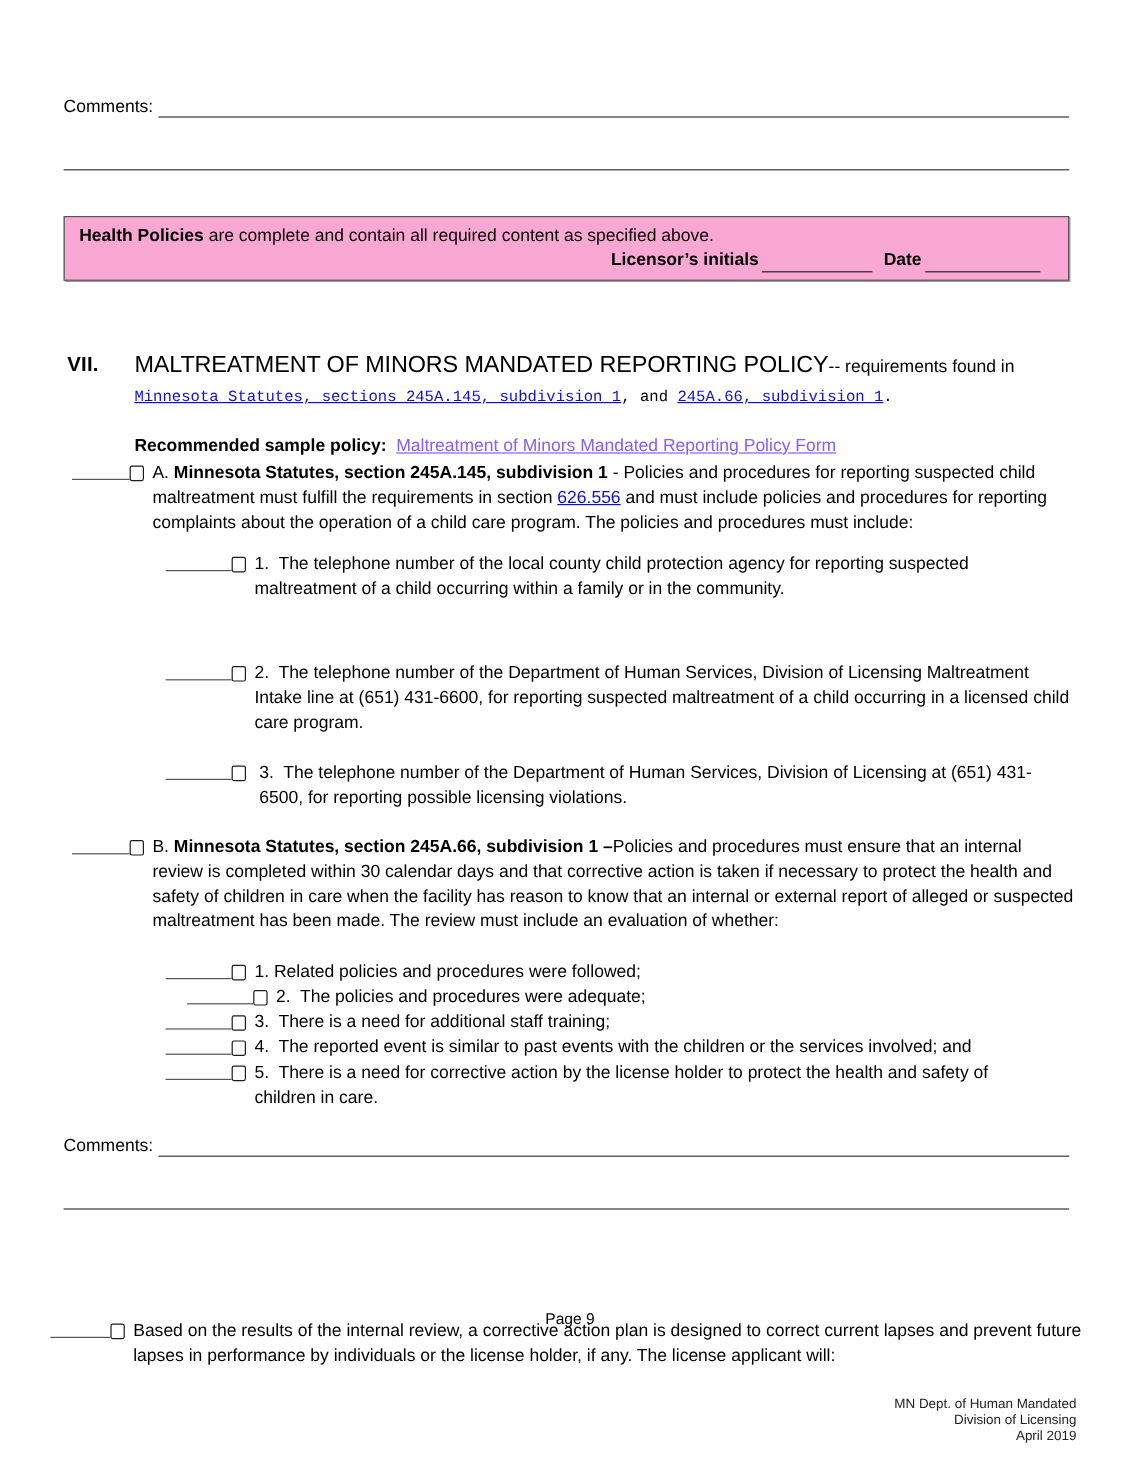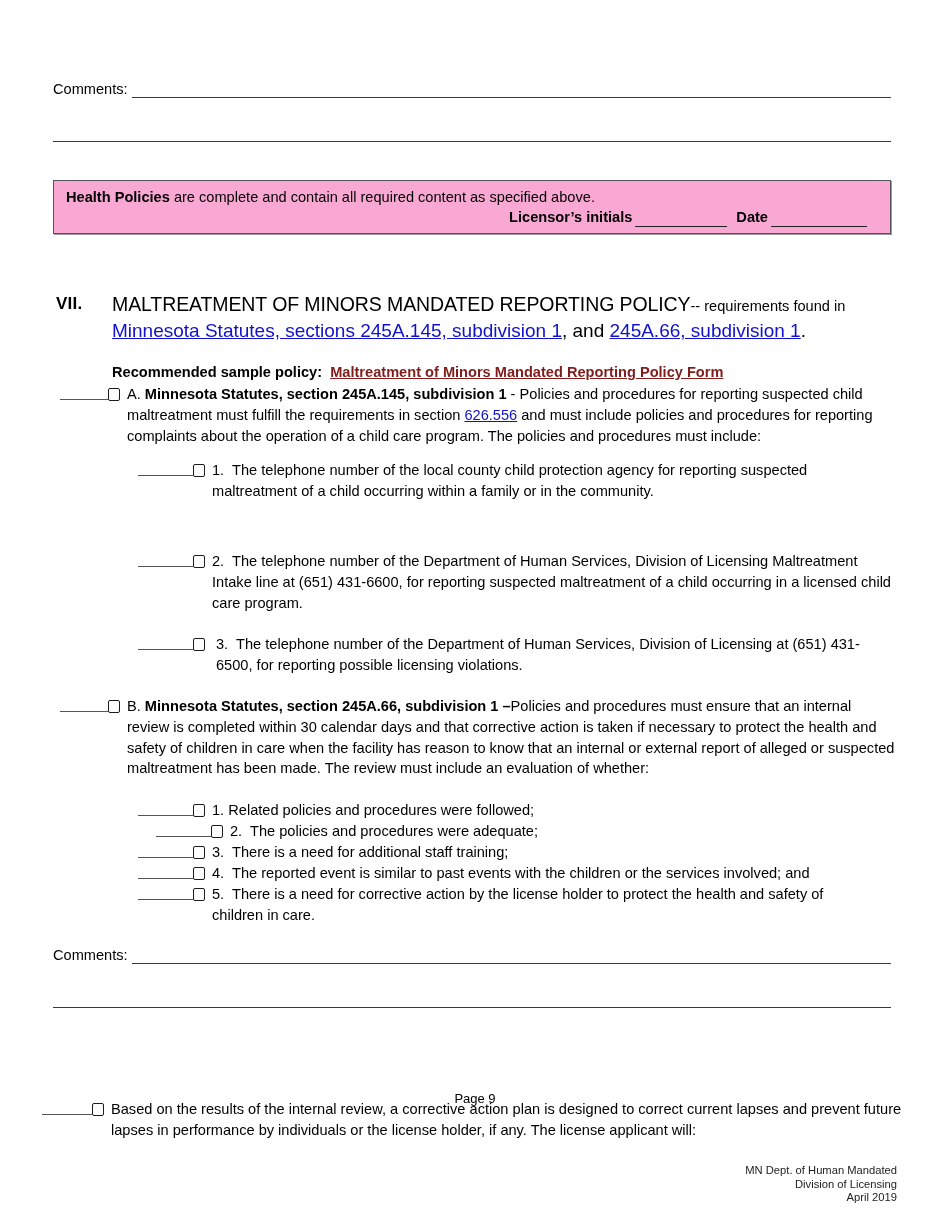--- a/index.html
+++ b/index.html
@@ -20,21 +20,21 @@
     width: 950px;
     height: 1230px;
     padding: 16px;
   }
   .bold { font-weight: bold; }
   .link {
     color: #1111cc;
     text-decoration: underline;
     text-underline-offset: 1px;
   }
-  .link-bold { color: #7f1d1d; text-decoration: underline; font-weight: bold; }
+  .link-bold { color: #8b5cf6; text-decoration: underline; font-weight: normal; }
 
   
   .comments-row {
     position: absolute;
     left: 53px;
     width: 838px;
     display: flex;
     align-items: flex-end;
   }
   .comments-label {
@@ -106,22 +106,23 @@
   }
   .sec-title {
     font-size: 19.5px;
     letter-spacing: -.1px;
   }
   .sec-sub {
     position: absolute;
     left: 112px;
     top: 320px;
     width: 790px;
-    font-size: 19px;
+    font-size: 13px;
     line-height: 22px;
+    font-family: Liberation Mono, monospace;
   }
   .rec-line {
     position: absolute;
     left: 112px;
     top: 362px;
     width: 800px;
     font-size: 14.6px;
     font-weight: bold;
     line-height: 20px;
   }

